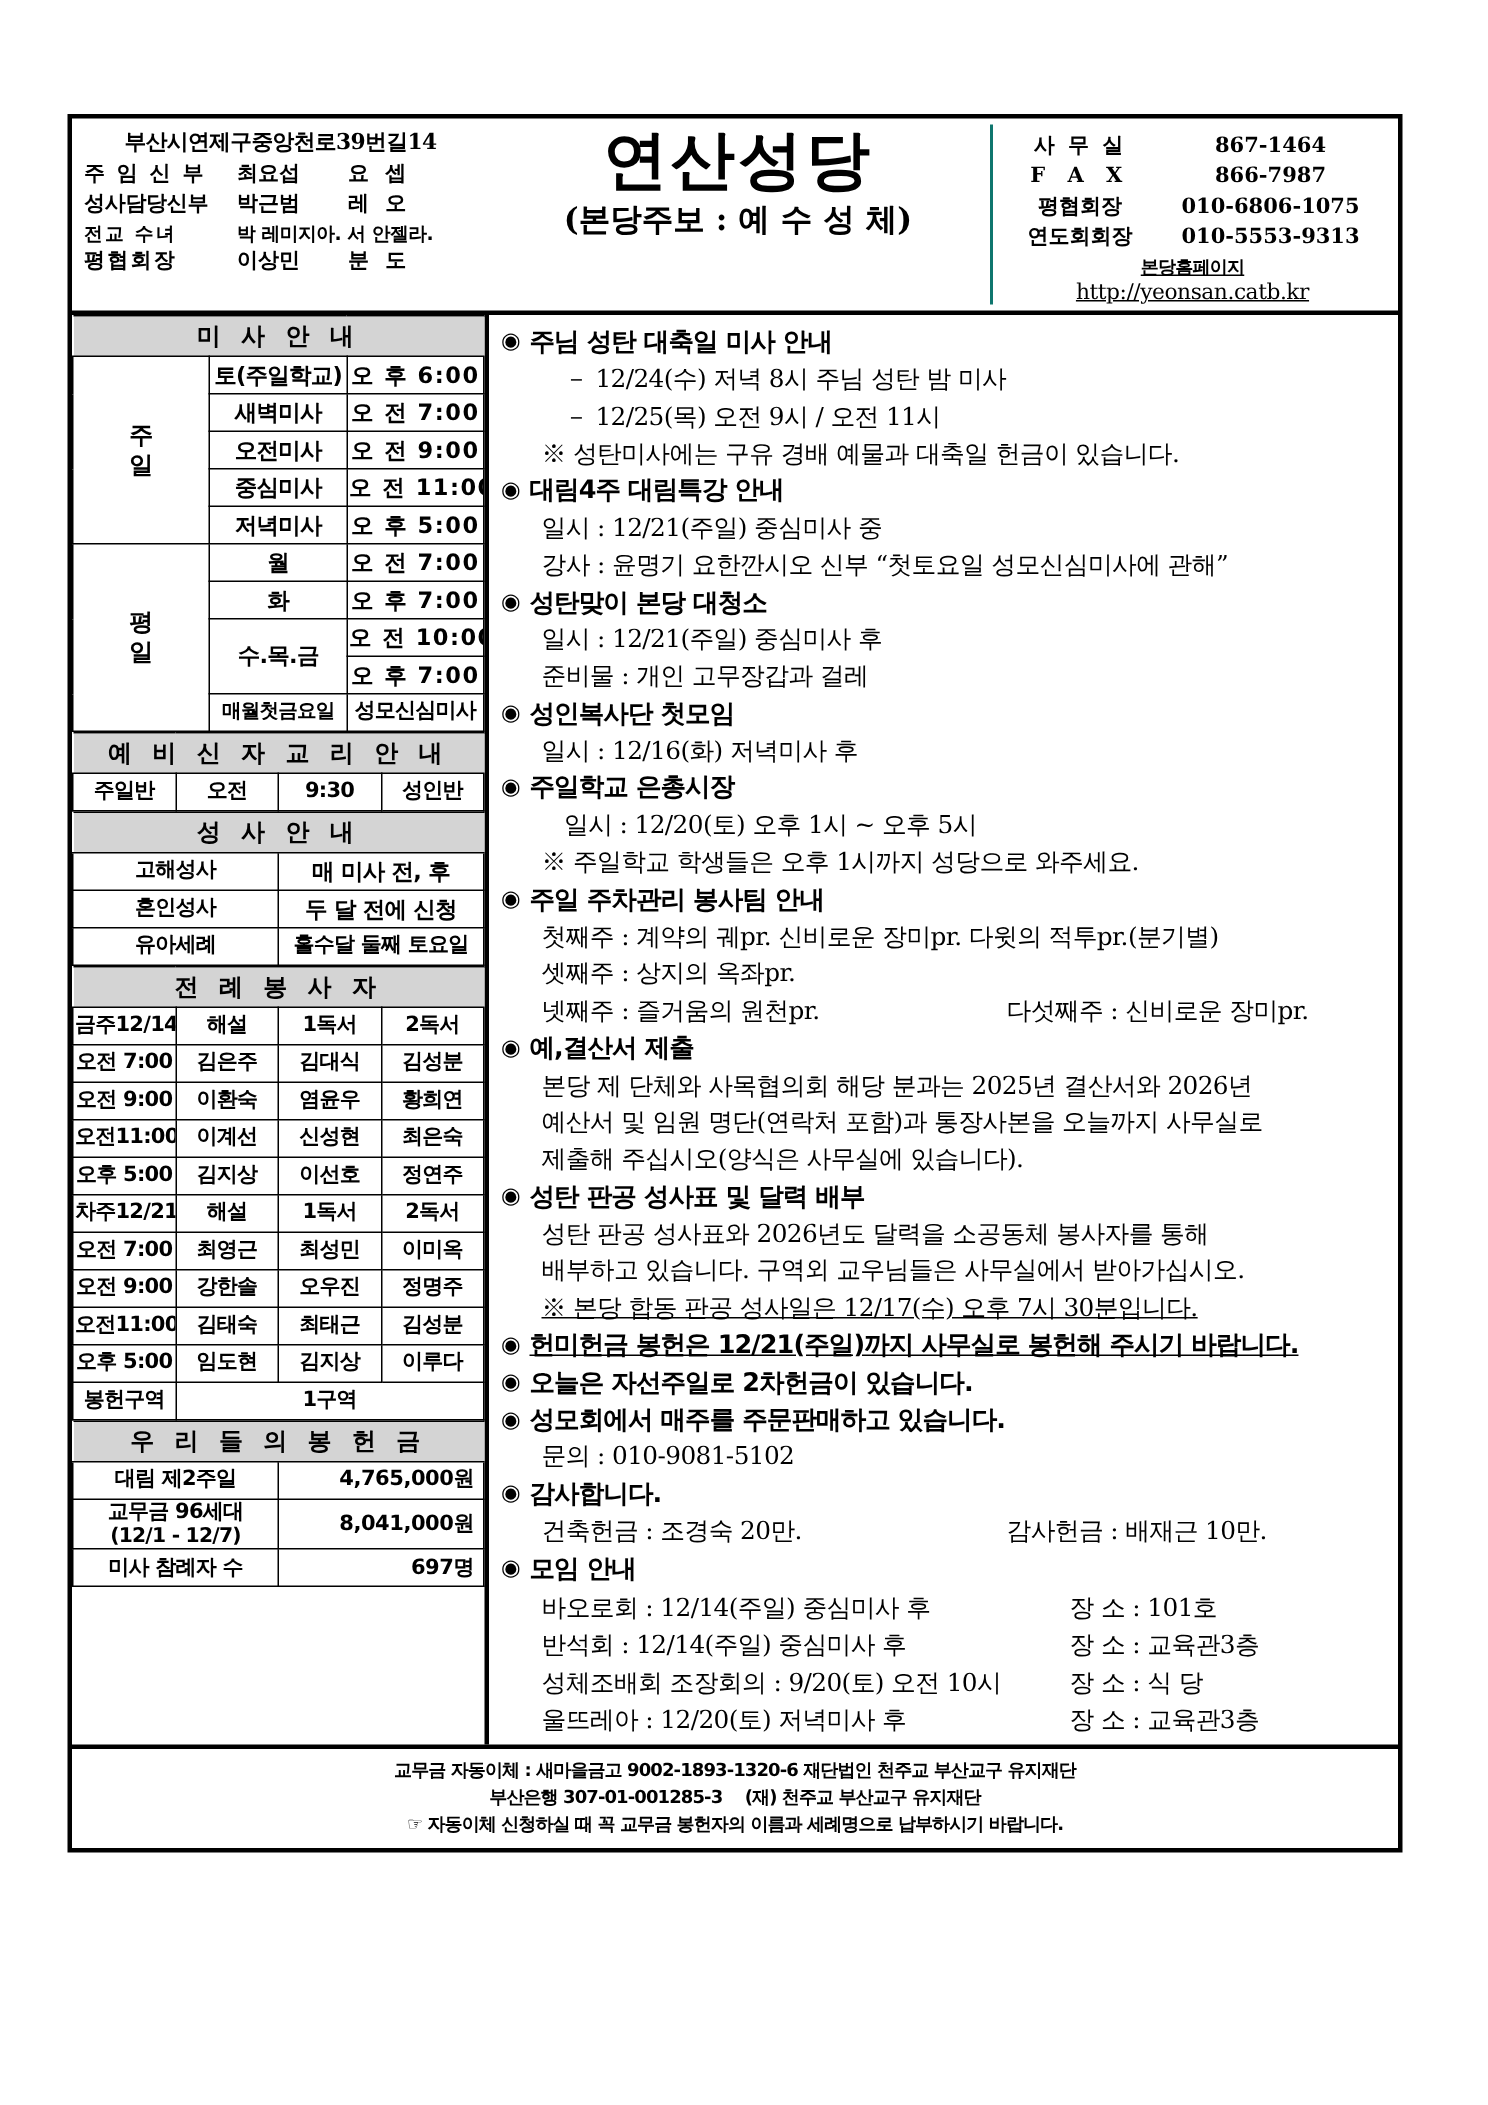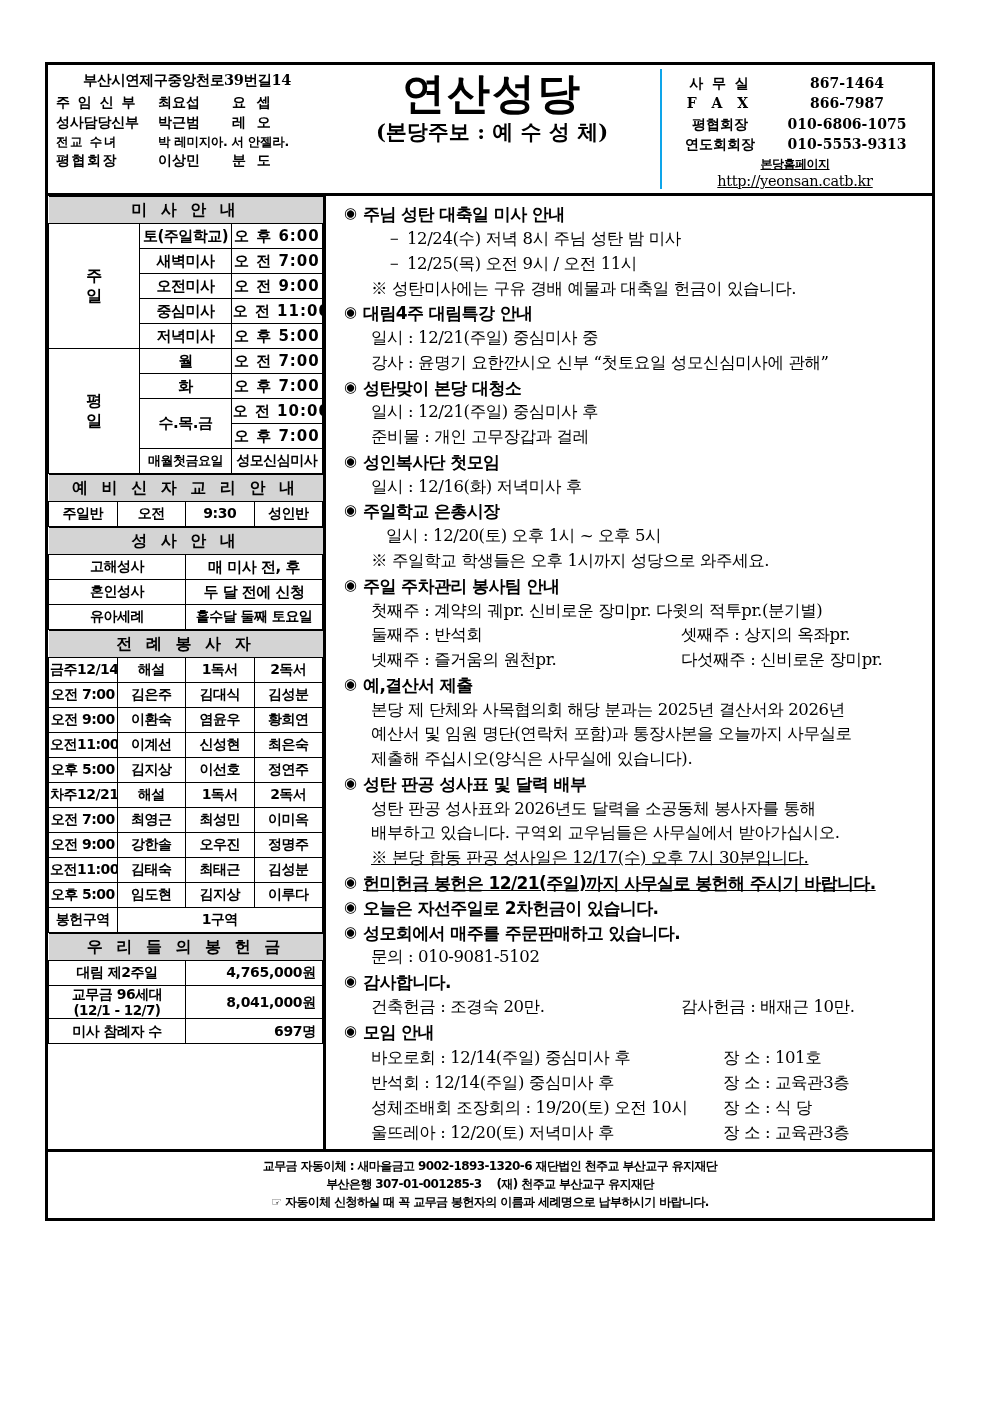--- a/index.html
+++ b/index.html
@@ -11,21 +11,21 @@
   body {
     width: 992px; height: 1403px;
     font-family: "DejaVu Sans", "Liberation Sans", sans-serif;
     color: #000;
     position: relative;
     overflow: hidden;
   }
 
   .page {
     position: absolute;
-    left: 45px; top: 62px;
+    left: 45px; top: 76px;
     width: 890px;
     border: 3px solid #000;
     background: #fff;
   }
 
   
   .masthead {
     display: flex;
     border-bottom: 3px solid #000;
     padding: 4px 0 4px 0;
@@ -85,21 +85,21 @@
     font-size: 21px;
     font-weight: 700;
     margin-top: 2px;
     letter-spacing: 0px;
     font-family: "DejaVu Serif", "Liberation Serif", serif;
   }
 
   .mast-right {
     width: 272px;
     padding: 4px 6px 0 2px;
-    border-left: 2px solid #0ea5e9;
+    border-left: 2px solid #0f766e;
   }
   .mast-right .row {
     display: flex;
     font-size: 14px;
     font-weight: 700;
     line-height: 1.45;
     white-space: nowrap;
     justify-content: center;
   }
   .mast-right .row .k {
@@ -125,21 +125,21 @@
   }
   .mast-right .url {
     text-align: center;
     font-size: 14.5px;
     font-family: "DejaVu Serif", "Liberation Serif", serif;
     text-decoration: underline;
     letter-spacing: -0.3px;
   }
 
   
-  .body-wrap { display: flex; align-items: stretch; gap: 10px; }
+  .body-wrap { display: flex; align-items: stretch; }
   .col-left {
     width: 278px;
     border-right: 3px solid #000;
   }
   .col-right {
     flex: 1;
     padding: 6px 8px 4px 8px;
   }
 
   
@@ -542,21 +542,20 @@
         <div class="n-line">※ 주일학교 학생들은 오후 1시까지 성당으로 와주세요.</div>
       </div>
 
       <div class="notice">
         <div class="n-head">
           <span class="bullet">◉</span>
           <span class="htxt">주일 주차관리 봉사팀 안내</span>
         </div>
         <div class="n-line">첫째주 : 계약의 궤pr. 신비로운 장미pr. 다윗의 적투pr.(분기별)</div>
         <div class="two-col">
-          <div class="c1">둘째주 : 반석회</div>
           <div class="c2">셋째주 : 상지의 옥좌pr.</div>
         </div>
         <div class="two-col">
           <div class="c1">넷째주 : 즐거움의 원천pr.</div>
           <div class="c2">다섯째주 : 신비로운 장미pr.</div>
         </div>
       </div>
 
       <div class="notice">
         <div class="n-head">
@@ -612,21 +611,21 @@
         </div>
         <div class="mt-col">
           <div class="m1">바오로회 : 12/14(주일) 중심미사 후</div>
           <div class="m2">장 소 : 101호</div>
         </div>
         <div class="mt-col">
           <div class="m1">반석회 : 12/14(주일) 중심미사 후</div>
           <div class="m2">장 소 : 교육관3층</div>
         </div>
         <div class="mt-col">
-          <div class="m1">성체조배회 조장회의 : 19/20(토) 오전 10시</div>
+          <div class="m1">성체조배회 조장회의 : 9/20(토) 오전 10시</div>
           <div class="m2">장 소 : 식 당</div>
         </div>
         <div class="mt-col">
           <div class="m1">울뜨레아 : 12/20(토) 저녁미사 후</div>
           <div class="m2">장 소 : 교육관3층</div>
         </div>
       </div>
 
     </div>
   </div>

